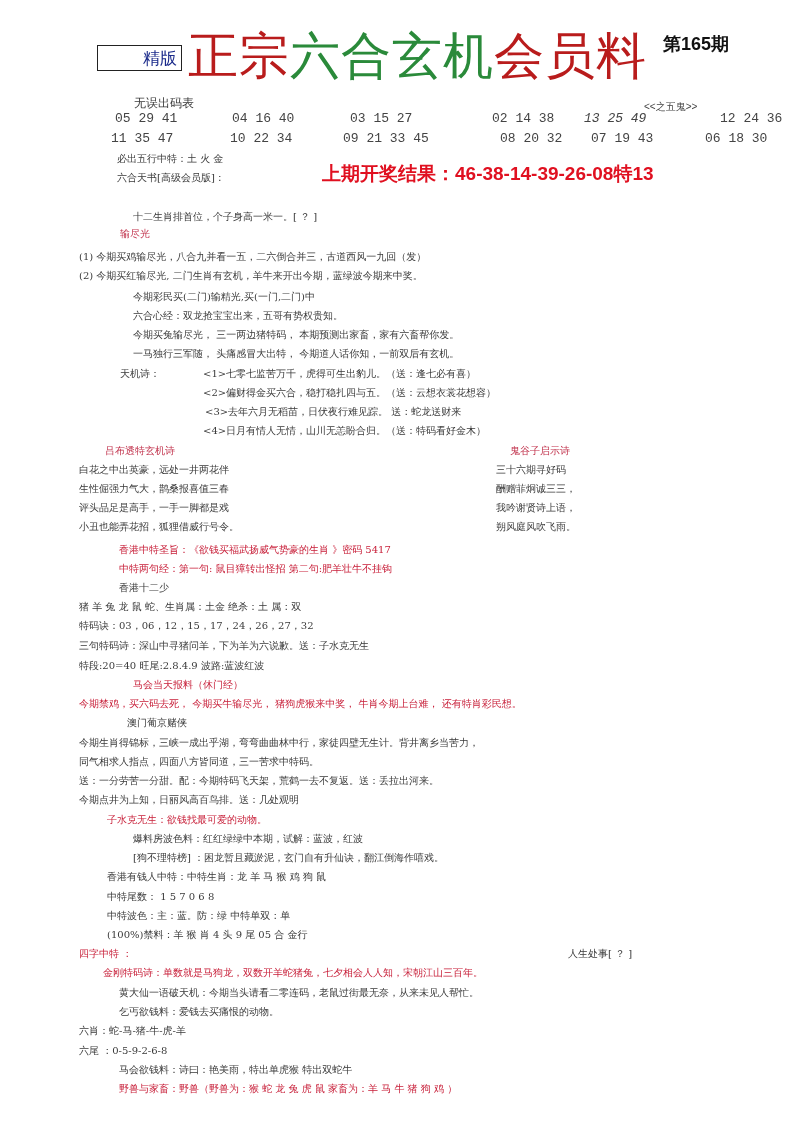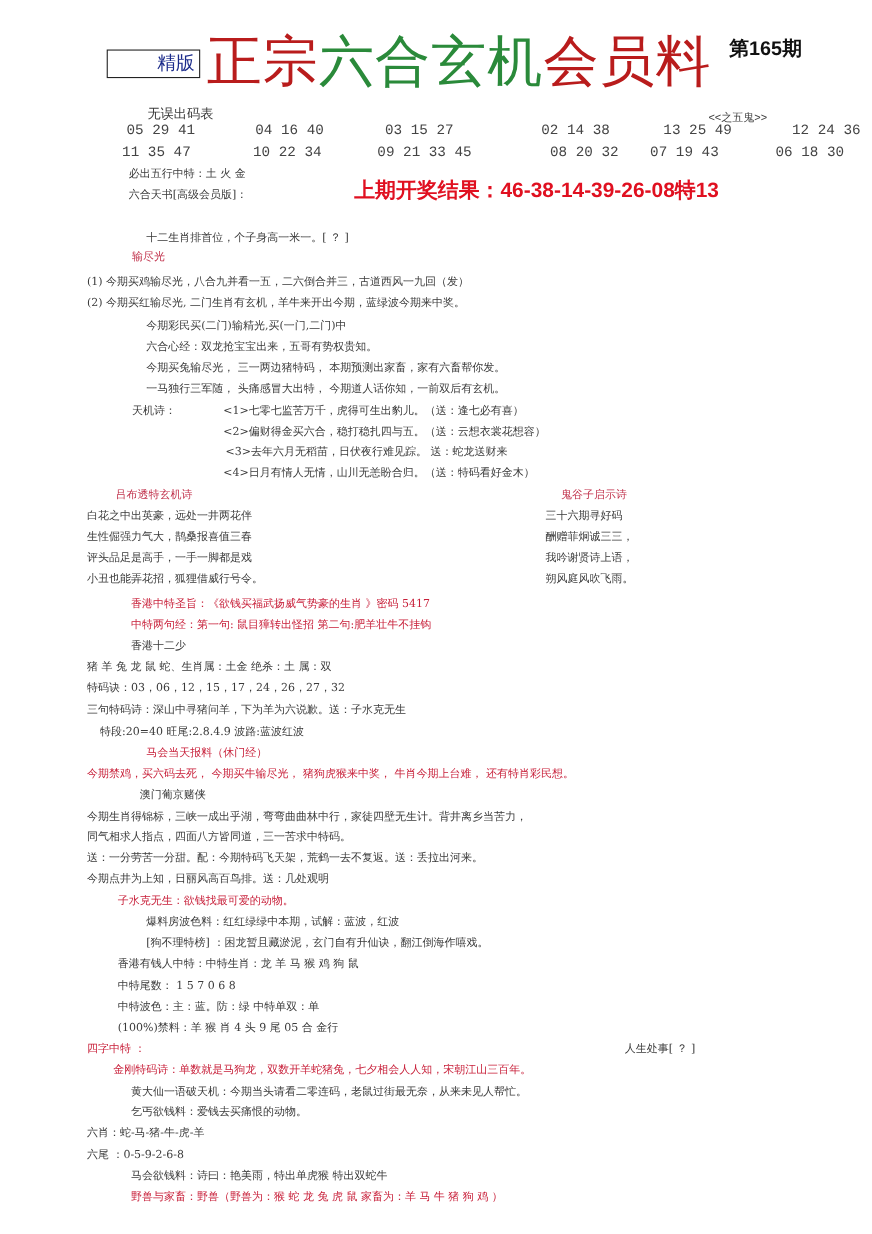--- a/index.html
+++ b/index.html
@@ -29,21 +29,21 @@
 <div class="abs badge">精版</div>
 <div class="abs title"><span class="o">正宗</span><span class="g">六合玄机</span><span class="o">会员料</span></div>
 <div class="abs issue">第165期</div>
 <div class="abs sub">&lt;&lt;之五鬼&gt;&gt;</div>
 
 <div class="abs t" style="left:134px;top:95px;font-size:12px;">无误出码表</div>
 <div class="abs num" style="left:115px;top:111px;">05 29 41</div>
 <div class="abs num" style="left:232px;top:111px;">04 16 40</div>
 <div class="abs num" style="left:350px;top:111px;">03 15 27</div>
 <div class="abs num" style="left:492px;top:111px;">02 14 38</div>
-<div class="abs num" style="left:603px;top:111px;">13 25 49</div>
+<div class="abs num" style="left:584px;top:111px;font-style:italic;">13 25 49</div>
 <div class="abs num" style="left:720px;top:111px;text-align:center;">12  24 36</div>
 <div class="abs num" style="left:111px;top:131px;">11  35 47</div>
 <div class="abs num" style="left:230px;top:131px;">10 22 34</div>
 <div class="abs num" style="left:343px;top:131px;">09 21 33 45</div>
 <div class="abs num" style="left:500px;top:131px;">08 20 32</div>
 <div class="abs num" style="left:591px;top:131px;">07 19 43</div>
 <div class="abs num" style="left:705px;top:131px;">06 18 30</div>
 
 <div class="abs t" style="left:117px;top:151px;">必出五行中特：土 火 金</div>
 <div class="abs t" style="left:117px;top:170px;">六合天书[高级会员版]：</div>
@@ -75,21 +75,21 @@
 <div class="abs t" style="left:496px;top:481px;">酬赠菲炯诚三三，</div>
 <div class="abs t" style="left:496px;top:500px;">我吟谢贤诗上语，</div>
 <div class="abs t" style="left:496px;top:519px;">朔风庭风吹飞雨。</div>
 
 <div class="abs t red" style="left:119px;top:542px;">香港中特圣旨：《欲钱买福武扬威气势豪的生肖  》密码 5417</div>
 <div class="abs t red" style="left:119px;top:561px;">中特两句经：第一句: 鼠目獐转出怪招  第二句:肥羊壮牛不挂钩</div>
 <div class="abs t" style="left:119px;top:580px;">香港十二少</div>
 <div class="abs t" style="left:79px;top:599px;">猪 羊 兔 龙 鼠 蛇、生肖属：土金  绝杀：土  属：双</div>
 <div class="abs t" style="left:79px;top:618px;">特码诀：03，06，12，15，17，24，26，27，32</div>
 <div class="abs t" style="left:79px;top:638px;">三句特码诗：深山中寻猪问羊，下为羊为六说歉。送：子水克无生</div>
-<div class="abs t" style="left:79px;top:658px;margin-left:12px;">特段:20=40 旺尾:2.8.4.9 波路:蓝波红波</div>
+<div class="abs t" style="left:79px;top:658px;">特段:20=40 旺尾:2.8.4.9 波路:蓝波红波</div>
 
 <div class="abs t red" style="left:133px;top:677px;">马会当天报料（休门经）</div>
 <div class="abs t red" style="left:79px;top:696px;">今期禁鸡，买六码去死，  今期买牛输尽光，   猪狗虎猴来中奖，   牛肖今期上台难，   还有特肖彩民想。</div>
 
 <div class="abs t" style="left:127px;top:715px;">澳门葡京赌侠</div>
 <div class="abs t" style="left:79px;top:735px;">今期生肖得锦标，三峡一成出乎湖，弯弯曲曲林中行，家徒四壁无生计。背井离乡当苦力，</div>
 <div class="abs t" style="left:79px;top:754px;">同气相求人指点，四面八方皆同道，三一苦求中特码。</div>
 <div class="abs t" style="left:79px;top:773px;">送：一分劳苦一分甜。配：今期特码飞天架，荒鹤一去不复返。送：丢拉出河来。</div>
 <div class="abs t" style="left:79px;top:792px;">今期点井为上知，日丽风高百鸟排。送：几处观明</div>
 

